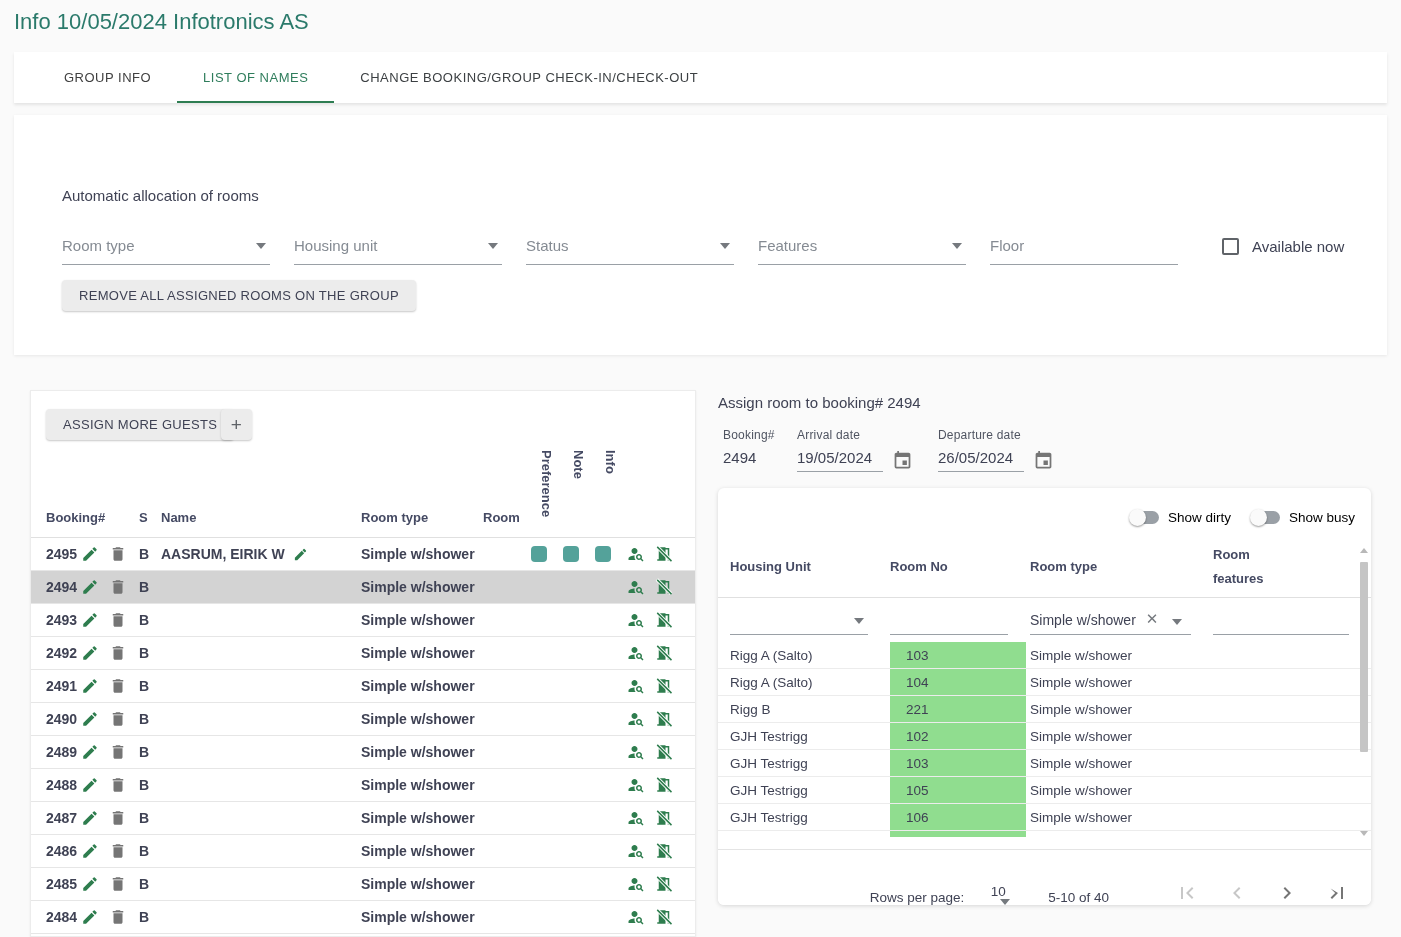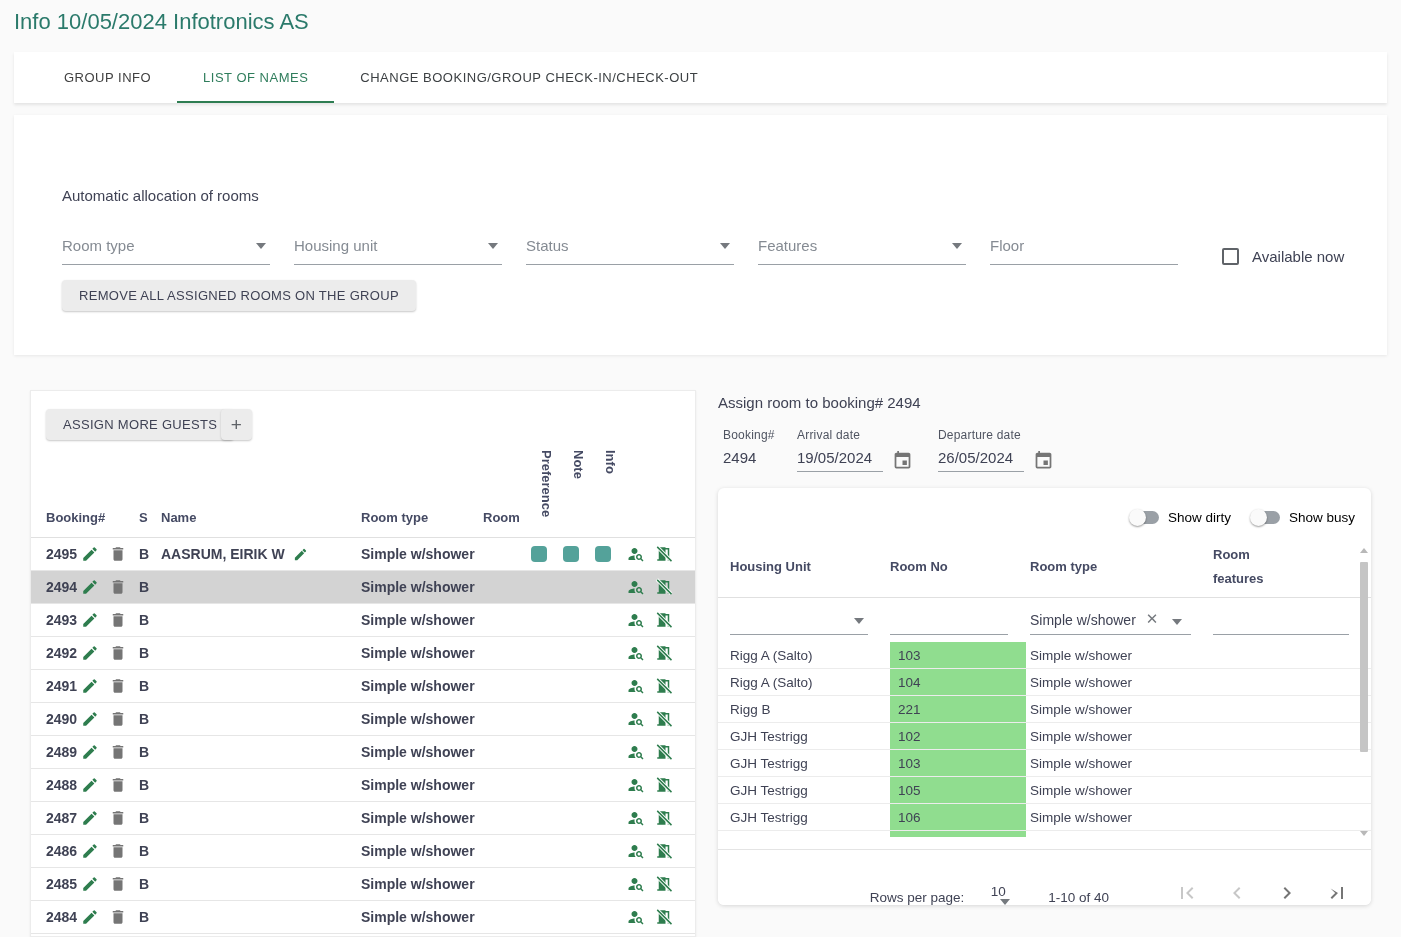--- a/index.html
+++ b/index.html
@@ -19,21 +19,21 @@
 
   
   .alloc-card { position:absolute; top:115px; left:14px; width:1373px; height:240px; background:#fff;
                 box-shadow:0 1px 3px rgba(0,0,0,.08); }
   .alloc-title { position:absolute; top:72px; left:48px; font-size:15px; color:#3f4254; }
   .filter-row { position:absolute; top:112px; left:48px; display:flex; }
   .ufield { width:208px; margin-right:24px; height:38px; border-bottom:1px solid #9aa0a6; position:relative;
             font-size:15px; color:#858b93; display:flex; align-items:center; cursor:pointer; }
   .ufield .arrow { position:absolute; right:4px; top:16px; width:0; height:0;
                    border-left:5px solid transparent; border-right:5px solid transparent; border-top:6px solid #75797e; }
-  .chk-wrap { position:absolute; top:112px; left:1208px; display:flex; align-items:flex-end; height:38px; }
+  .chk-wrap { position:absolute; top:112px; left:1208px; display:flex; align-items:center; height:38px; }
   .chk { width:17px; height:17px; border:2px solid #5f6368; border-radius:2px; background:#fff; cursor:pointer; }
   .chk-label { margin-left:13px; font-size:15px; color:#3f4254; }
   .btn { display:inline-flex; align-items:center; justify-content:center; background:#ececec; color:#3f4254;
          border:none; border-radius:4px; font-size:13px; letter-spacing:.3px; font-family:inherit;
          box-shadow:0 1px 2px rgba(0,0,0,.22); cursor:pointer; white-space:nowrap; }
   .alloc-btns { position:absolute; top:165px; left:48px; display:flex; }
   .alloc-btns .btn { height:31px; padding:0 17px; margin-right:17px; }
 
   
   .guests-panel { position:absolute; top:390px; left:30px; width:666px; height:547px; background:#fff;
@@ -82,21 +82,21 @@
   .rhead .two-line { width:70px; line-height:1.8; }
   .rfilter { height:44px; }
   .funder { border-bottom:1px solid #9aa0a6; height:30px; display:flex; align-items:flex-end;
             padding-bottom:6px; margin-right:22px; position:relative; cursor:pointer; }
   .funder .arrow { width:0; height:0; border-left:5px solid transparent; border-right:5px solid transparent;
                    border-top:6px solid #75797e; position:absolute; right:4px; bottom:10px; }
   .chip-text { font-size:14px; color:#3f4254; white-space:nowrap; }
   .clear-x { font-size:15px; color:#75797e; margin:0 14px 0 10px; cursor:pointer; }
   .rfilter .arrow.inline { position:static; margin-bottom:3px; }
   .rrow { height:27px; border-bottom:1px solid #ececec; font-size:13.5px; color:#3f4254; }
-  .rrow .green { background:#90dd8f; height:100%; display:flex; align-items:center; padding-left:8px; margin-right:4px; }
+  .rrow .green { background:#90dd8f; height:100%; display:flex; align-items:center; padding-left:16px; margin-right:4px; }
   .rrow .hu { padding-left:0; }
 
   .vscroll { position:absolute; right:2px; top:60px; width:10px; height:288px; }
   .vs-arrow { position:absolute; left:1px; width:0; height:0; border-left:4px solid transparent; border-right:4px solid transparent; }
   .vs-up { top:0; border-bottom:5px solid #b8b8b8; }
   .vs-down { bottom:0; border-top:5px solid #b8b8b8; }
   .vs-thumb { position:absolute; left:1px; top:14px; width:8px; height:190px; background:#c5c5c5; border-radius:1px; cursor:pointer; }
 
   .pagination { position:absolute; left:0; right:0; bottom:0; height:56px; border-top:1px solid #e4e4e4;
                 display:flex; align-items:flex-end; justify-content:flex-end; padding-right:22px;
@@ -825,21 +825,21 @@
       <div class="vs-thumb"></div>
       <div class="vs-arrow vs-down"></div>
     </div>
 
     <div class="pagination">
       <span class="rpp-label">Rows per page:</span>
       <span class="rpp-value">
         <span>10</span>
         <span class="arrow"></span>
       </span>
-      <span class="range">1-10 of 40</span>
+      <span class="range">5-10 of 40</span>
       <span class="pg-btn disabled">
         <svg viewBox="0 0 24 24" fill="#c7c7c7">
             <path d="M18.41 16.59L13.82 12l4.59-4.59L17 6l-6 6 6 6zM6 6h2v12H6z"></path>
           </svg>
       </span>
       <span class="pg-btn disabled">
         <svg viewBox="0 0 24 24" fill="#c7c7c7">
             <path d="M15.41 7.41L14 6l-6 6 6 6 1.41-1.41L10.83 12z"></path>
           </svg>
       </span>

